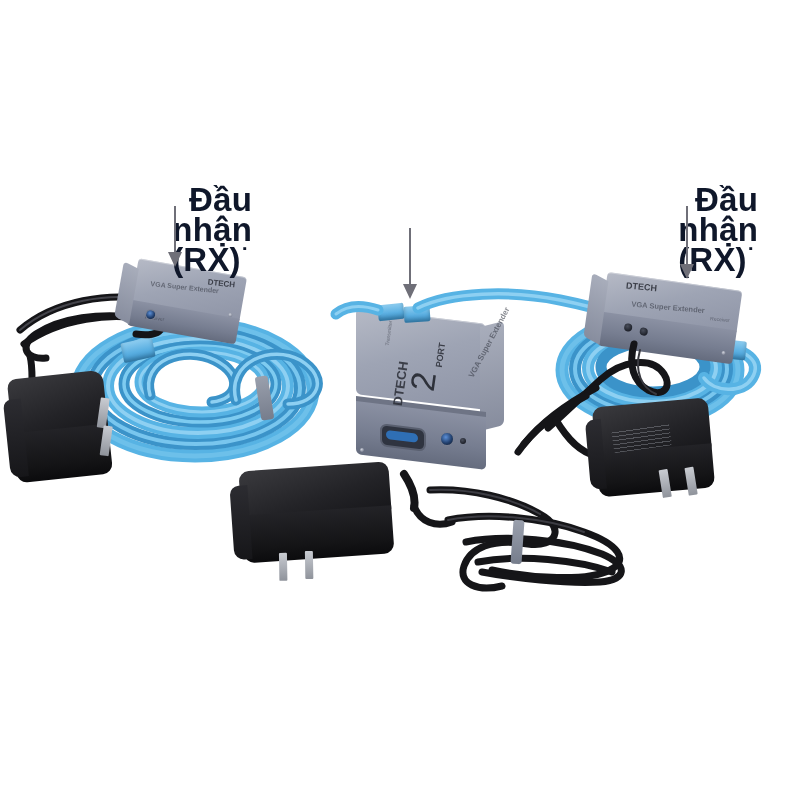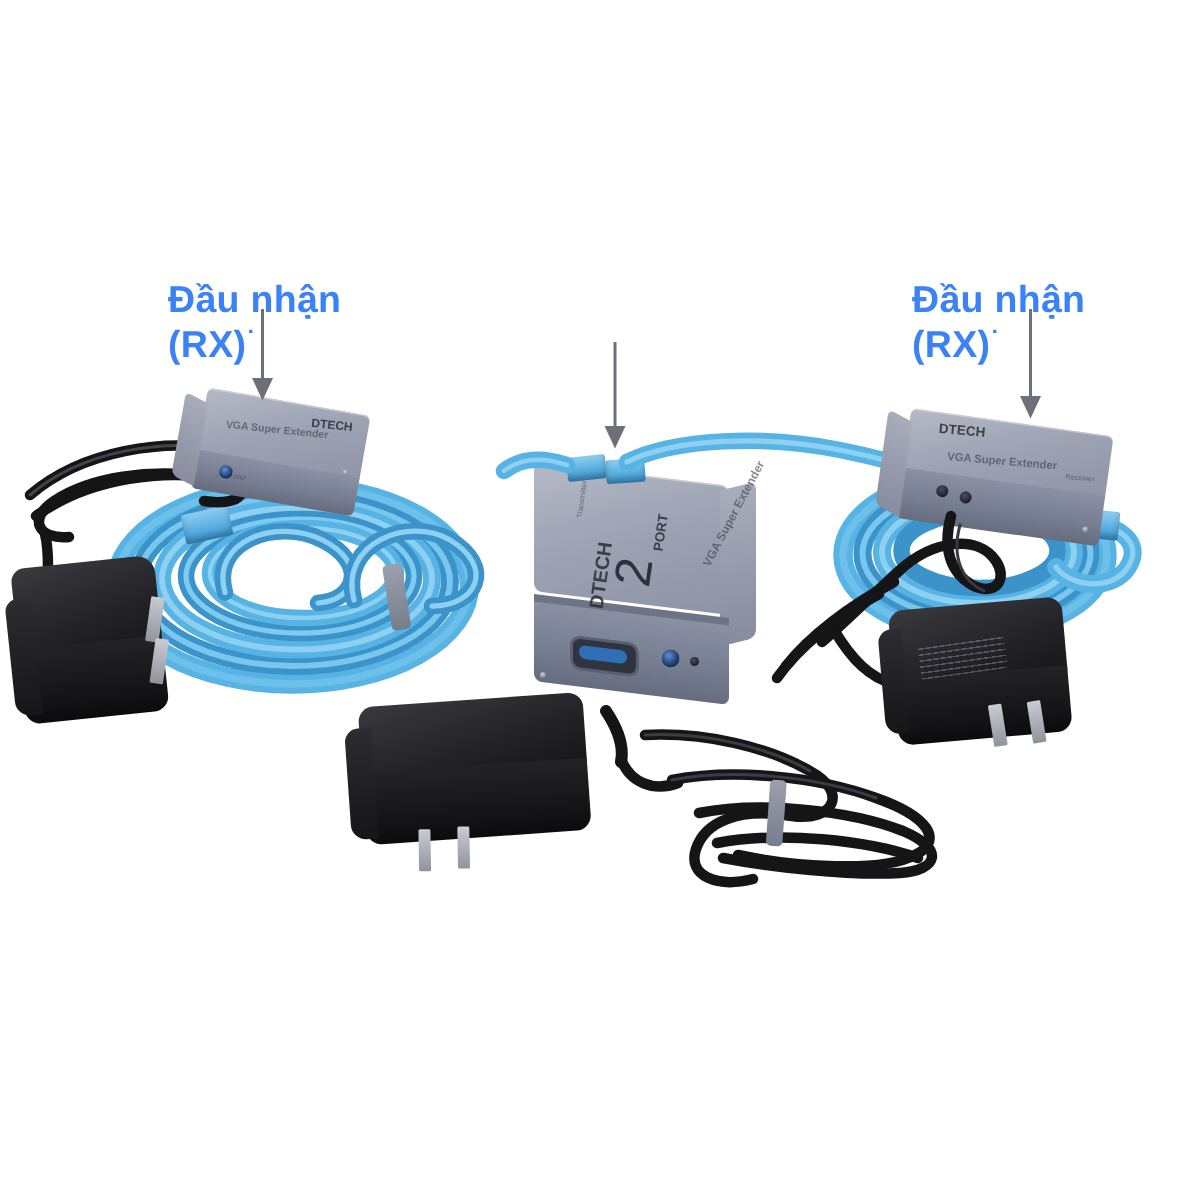--- a/index.html
+++ b/index.html
@@ -1,22 +1,22 @@
 <!DOCTYPE html>
 <html><head>
 <meta charset="utf-8">
 <title>VGA Super Extender</title>
 <style>
   html,body{margin:0;padding:0;background:#fff;}
   body{width:800px;height:800px;overflow:hidden;font-family:"Liberation Sans",sans-serif;}
   #stage{position:relative;width:800px;height:800px;background:#ffffff;}
 
   
-  .annot{position:absolute;color:#3b82f6;font-weight:700;font-size:25px;line-height:30px;
-         text-align:left;white-space:pre-line;letter-spacing:.2px;}
+  .annot{position:absolute;color:#0f172a;font-weight:700;font-size:33px;line-height:30px;
+         text-align:right;white-space:pre-line;letter-spacing:.2px;}
   .annot .tick{font-weight:400;}
 
   
   .arrow{position:absolute;}
   .arrow .shaft{position:absolute;left:0;top:0;width:2px;background:#6f6f78;}
   .arrow .head{position:absolute;left:-6px;width:0;height:0;
                border-left:7px solid transparent;border-right:7px solid transparent;
                border-top:15px solid #6f6f78;}
 
   

